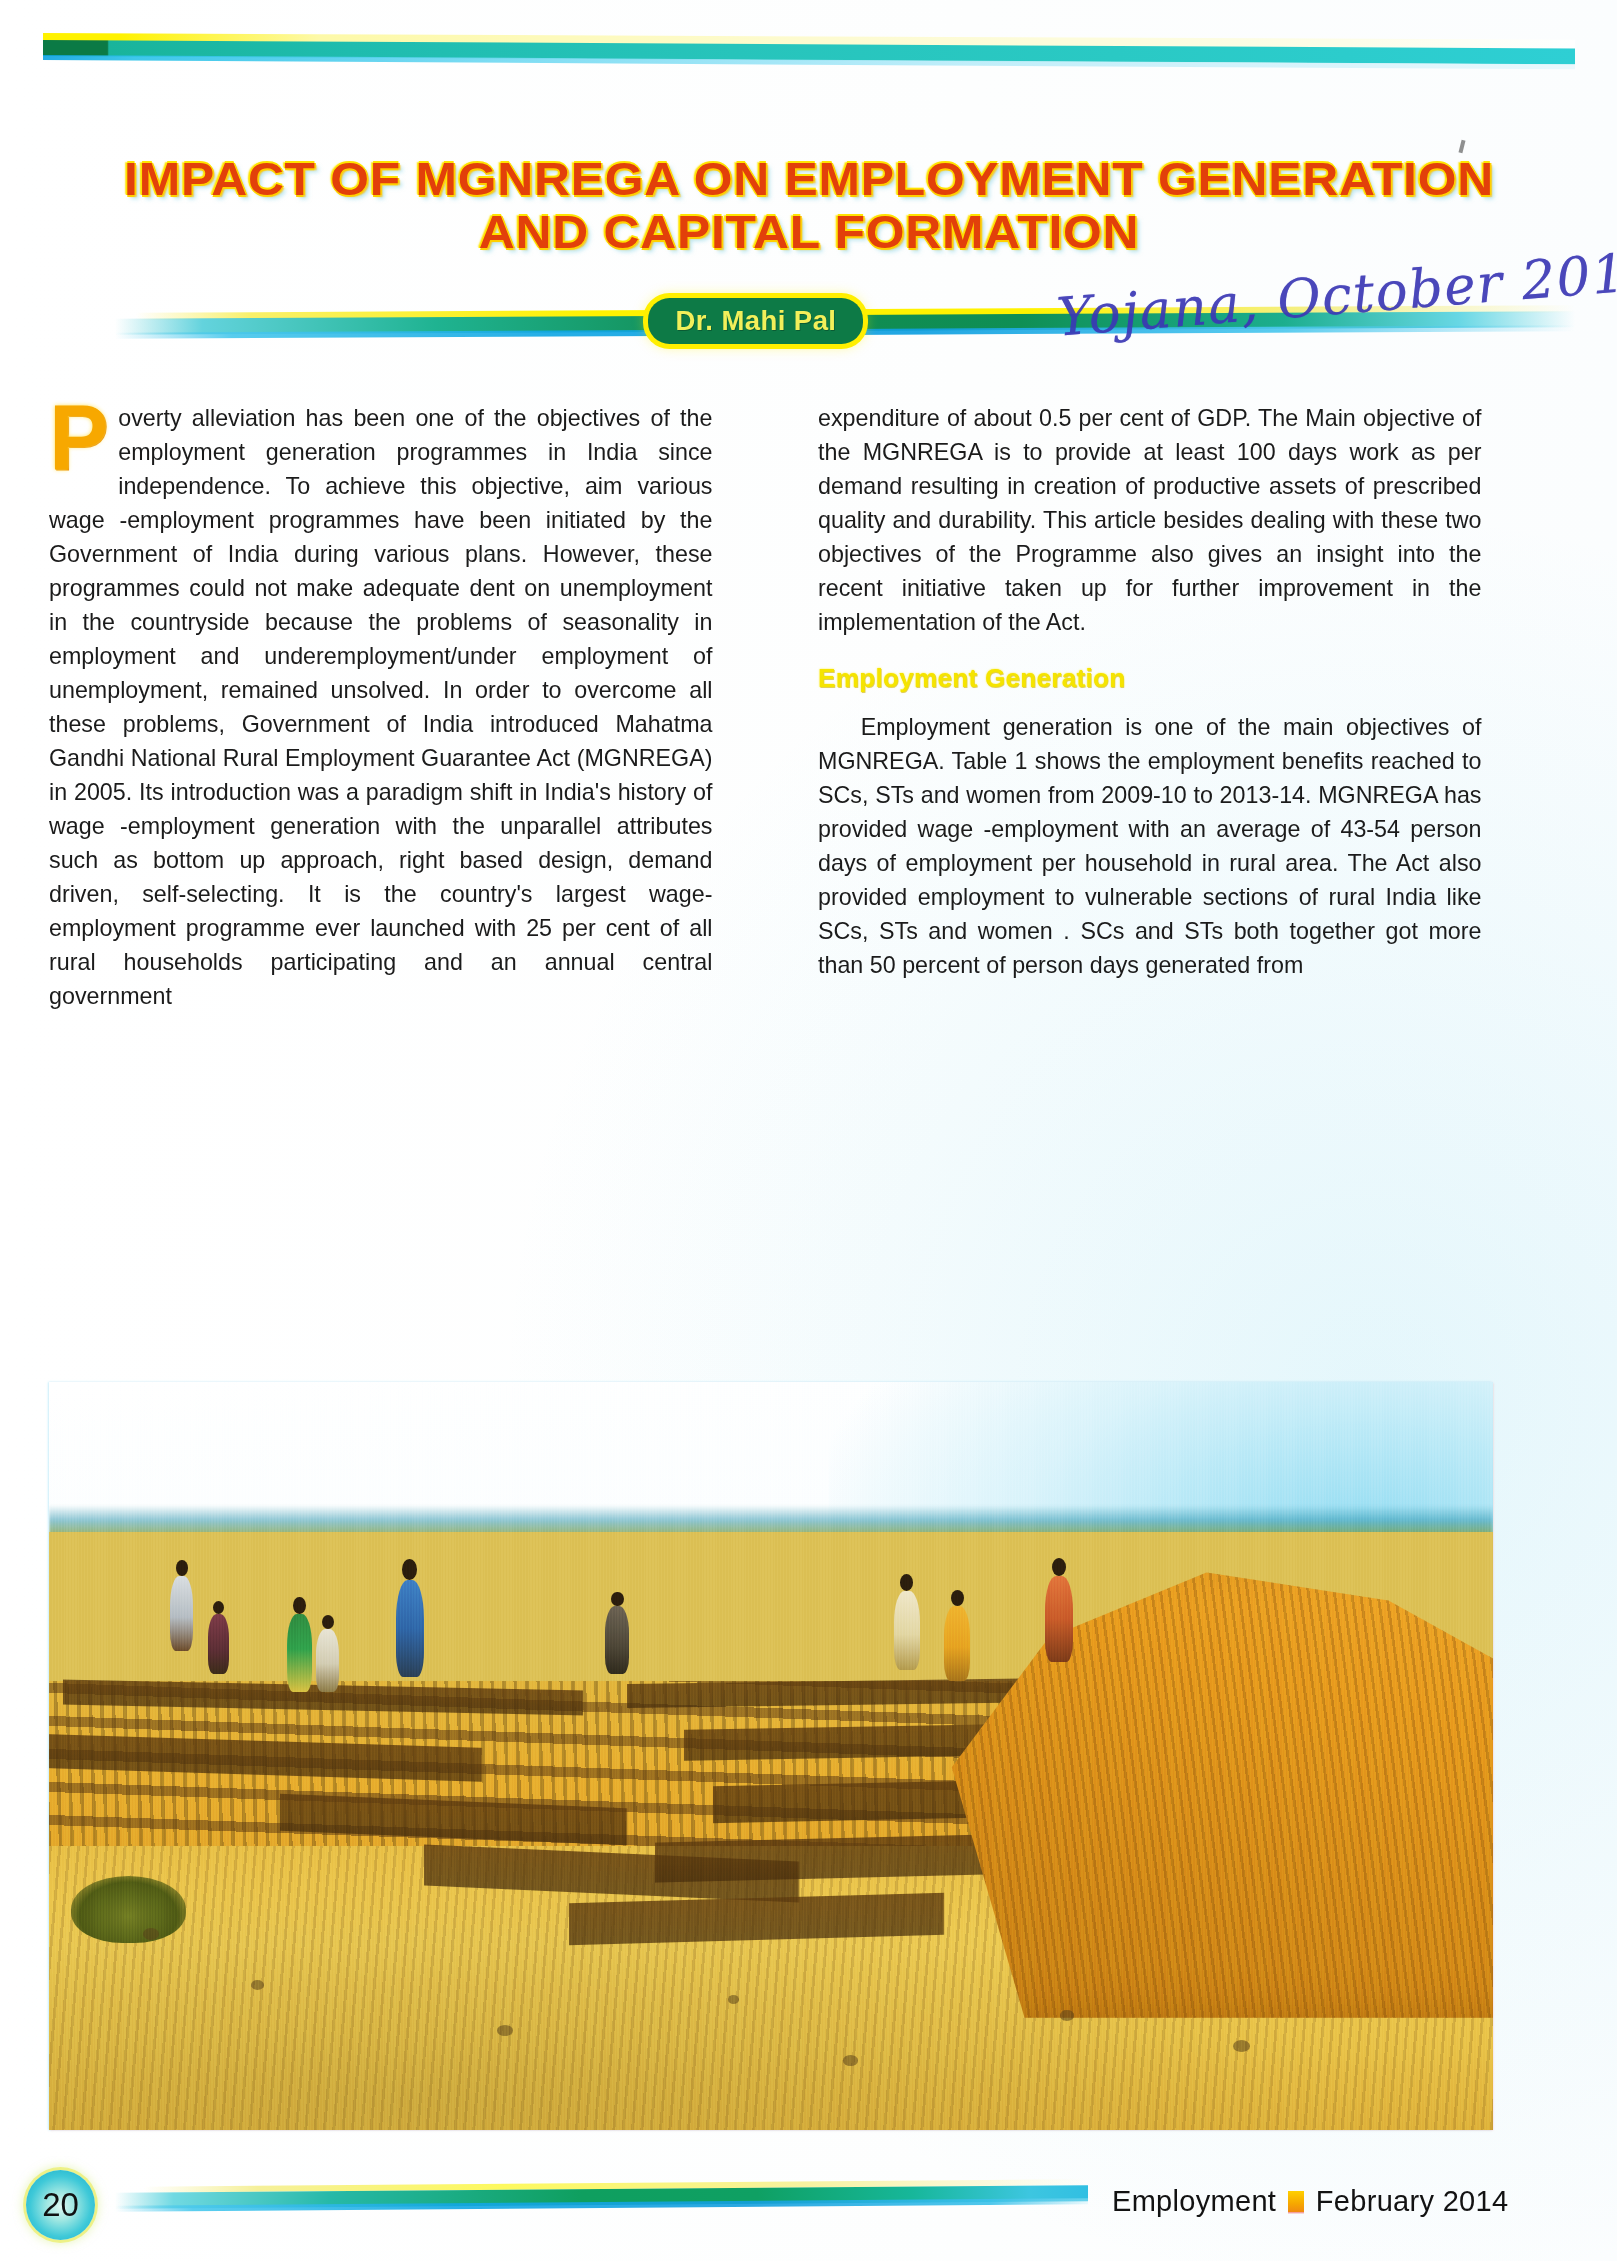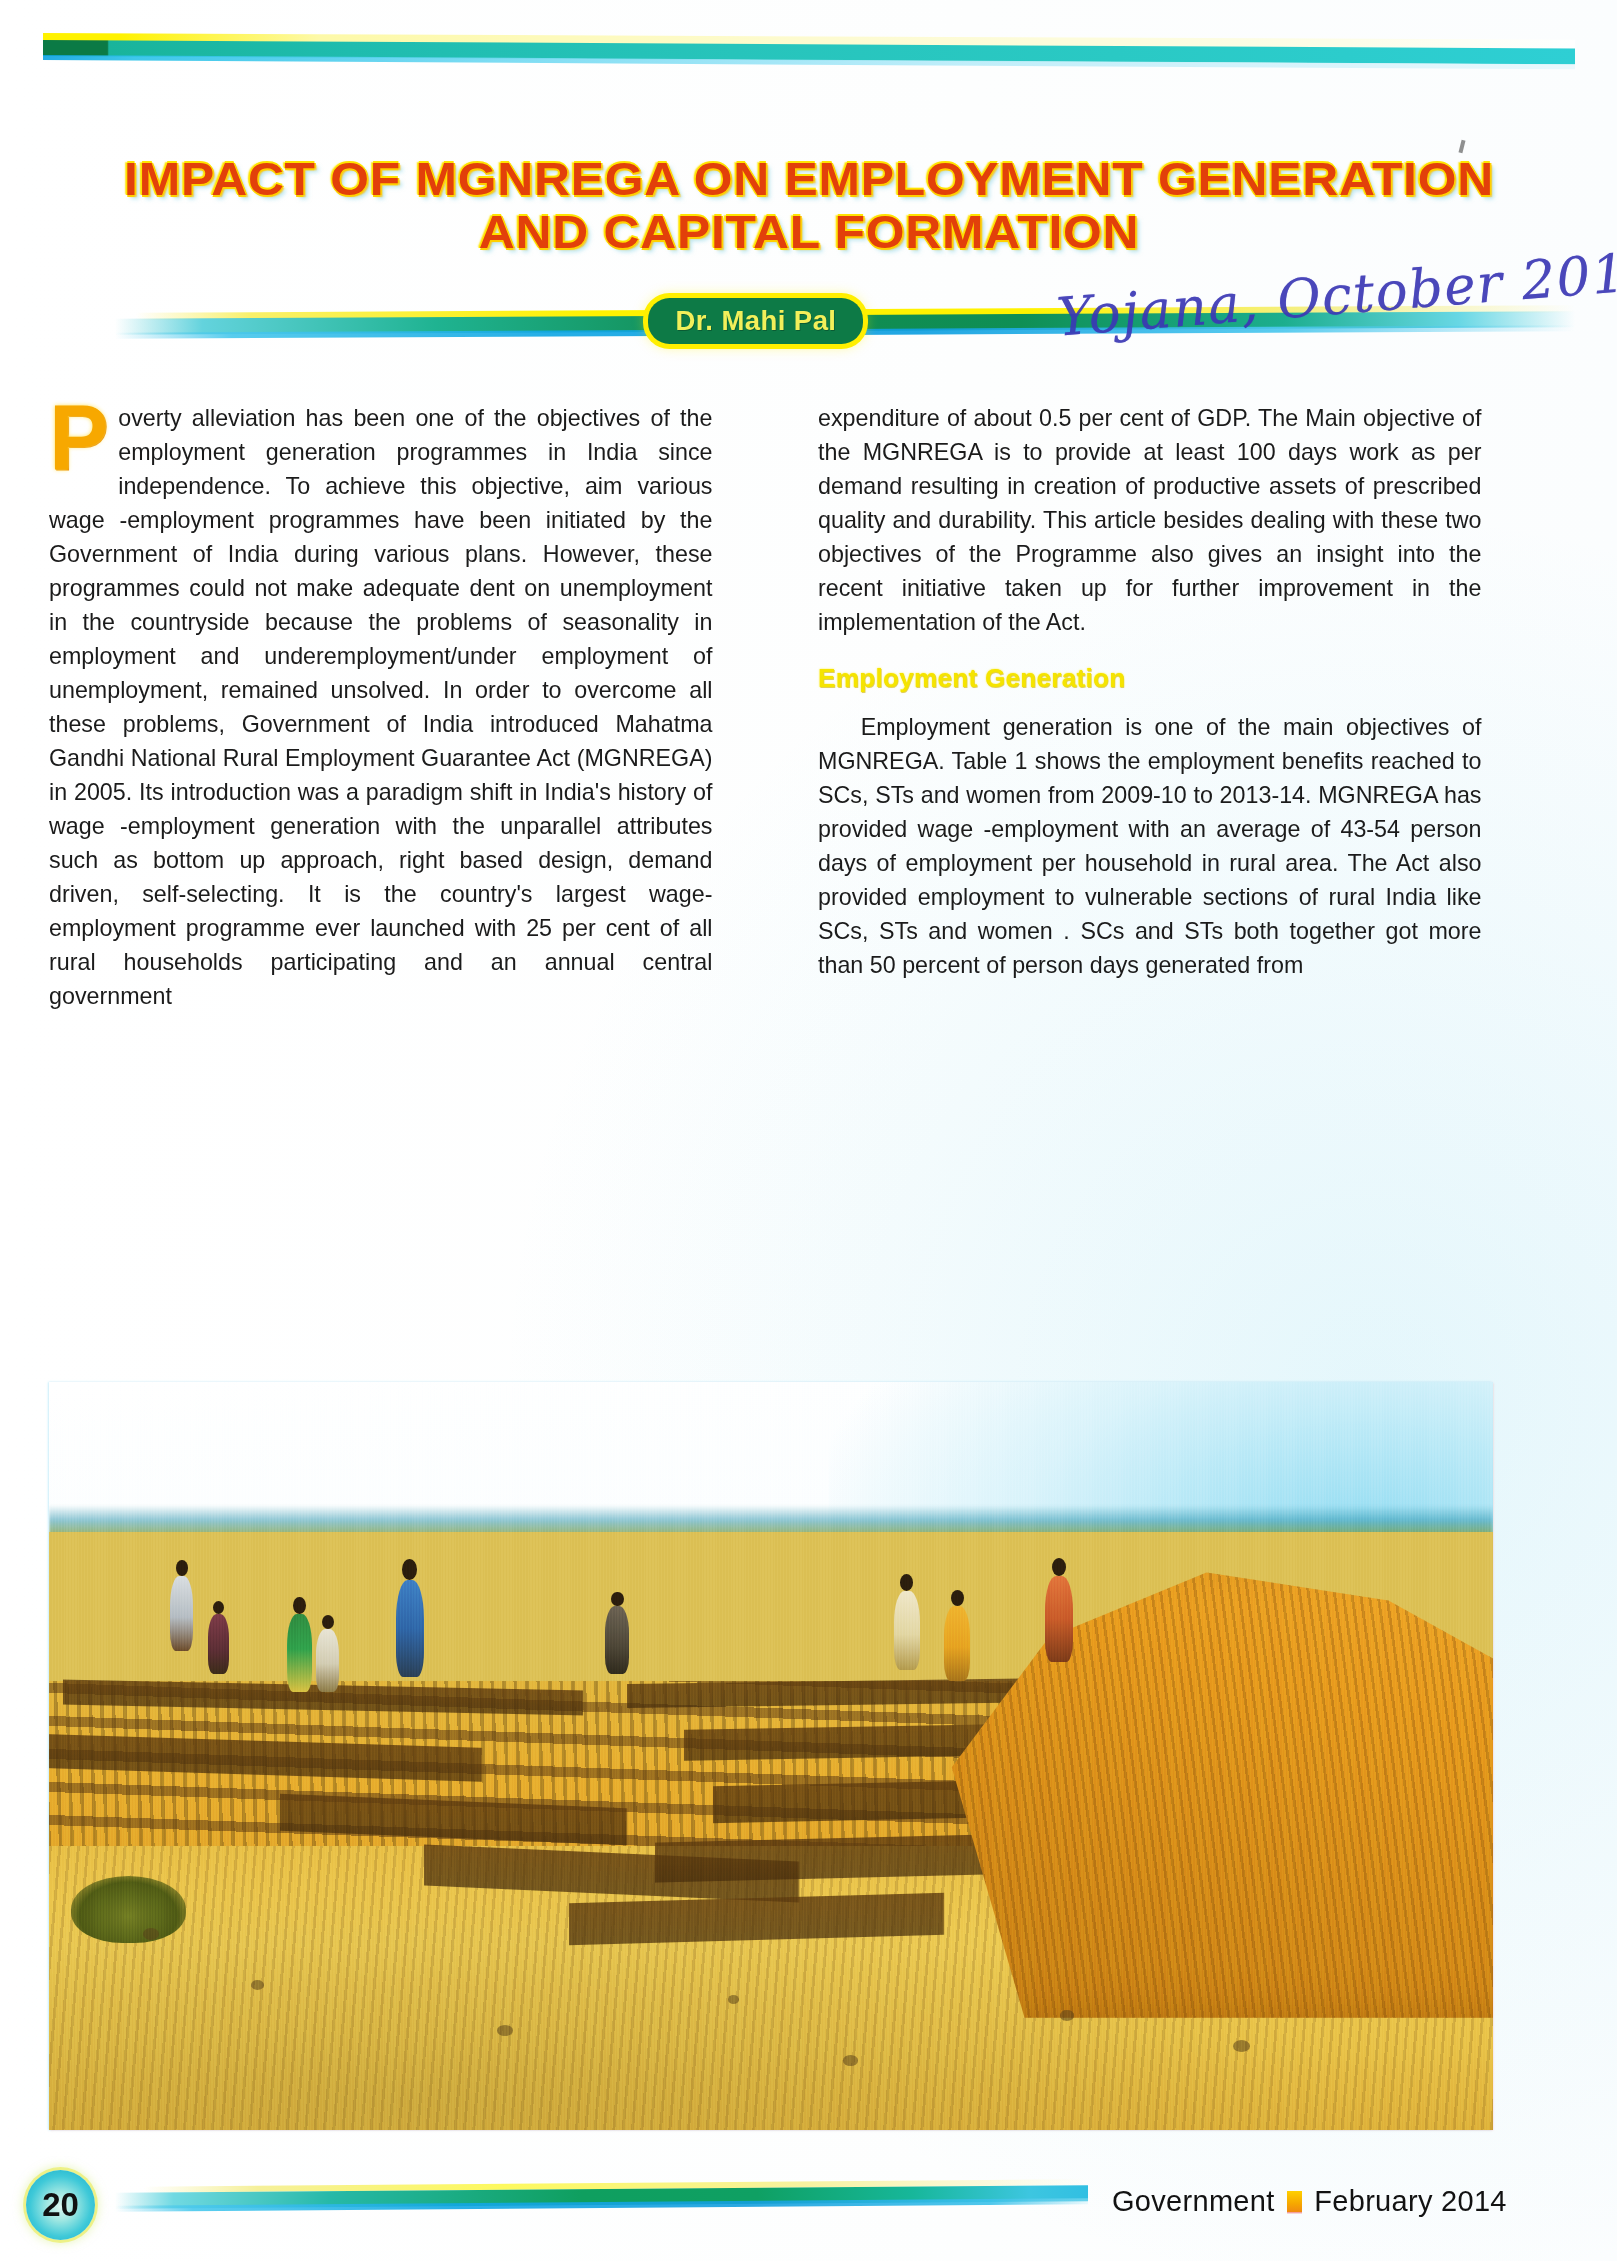--- a/index.html
+++ b/index.html
@@ -194,21 +194,21 @@
     pointer-events:none;mix-blend-mode:overlay;
   }
 
   
   .pagecircle{
     position:absolute;left:26px;top:2170px;width:69px;height:70px;border-radius:50%;
     background:radial-gradient(circle at 50% 52%,#dff8f2 0%,#9fe7e2 28%,#3fc9d8 60%,#26b7cf 82%,#44c8d2 100%);
     box-shadow:0 0 0 2.9px rgba(236,240,120,.85),0 0 8.6px 4.3px rgba(220,240,150,.5);
     display:flex;align-items:center;justify-content:center;
   }
-  .pagecircle span{font-size:33px;font-weight:bold;color:#111;}
+  .pagecircle span{font-size:33px;font-weight:normal;color:#111;}
   .footbar-wrap{position:absolute;left:115px;top:2183px;width:988px;height:30px;}
   .footbar-yellow{
     position:absolute;left:29px;top:0;width:945px;height:6.4px;
     background:linear-gradient(90deg,rgba(255,242,0,0) 0%,#f5f09a 12%,#fdf95e 38%,#f7f2a0 70%,rgba(255,255,255,0) 100%);
     transform:skewY(-.45deg);
   }
   .footbar-green{
     position:absolute;left:0;top:5.7px;width:973px;height:15.7px;
     background:linear-gradient(90deg,rgba(180,235,245,0) 0%,#71d9e2 6%,#27b9a8 22%,#0f9f5f 48%,#0fa063 66%,#17b79a 82%,#3dc6e0 94%,#31bfe2 100%);
     transform:skewY(-.45deg);
@@ -336,17 +336,17 @@
 
 <div class="pagecircle">
   <span>20</span>
 </div>
 <div class="footbar-wrap">
   <div class="footbar-yellow"></div>
   <div class="footbar-green"></div>
   <div class="footbar-blue"></div>
 </div>
 <div class="footer-text">
-  <span>Government</span>
+  <span>Employment</span>
   <span class="foot-sq"></span>
   <span>February  2014</span>
 </div>
 
 
 </body></html>

